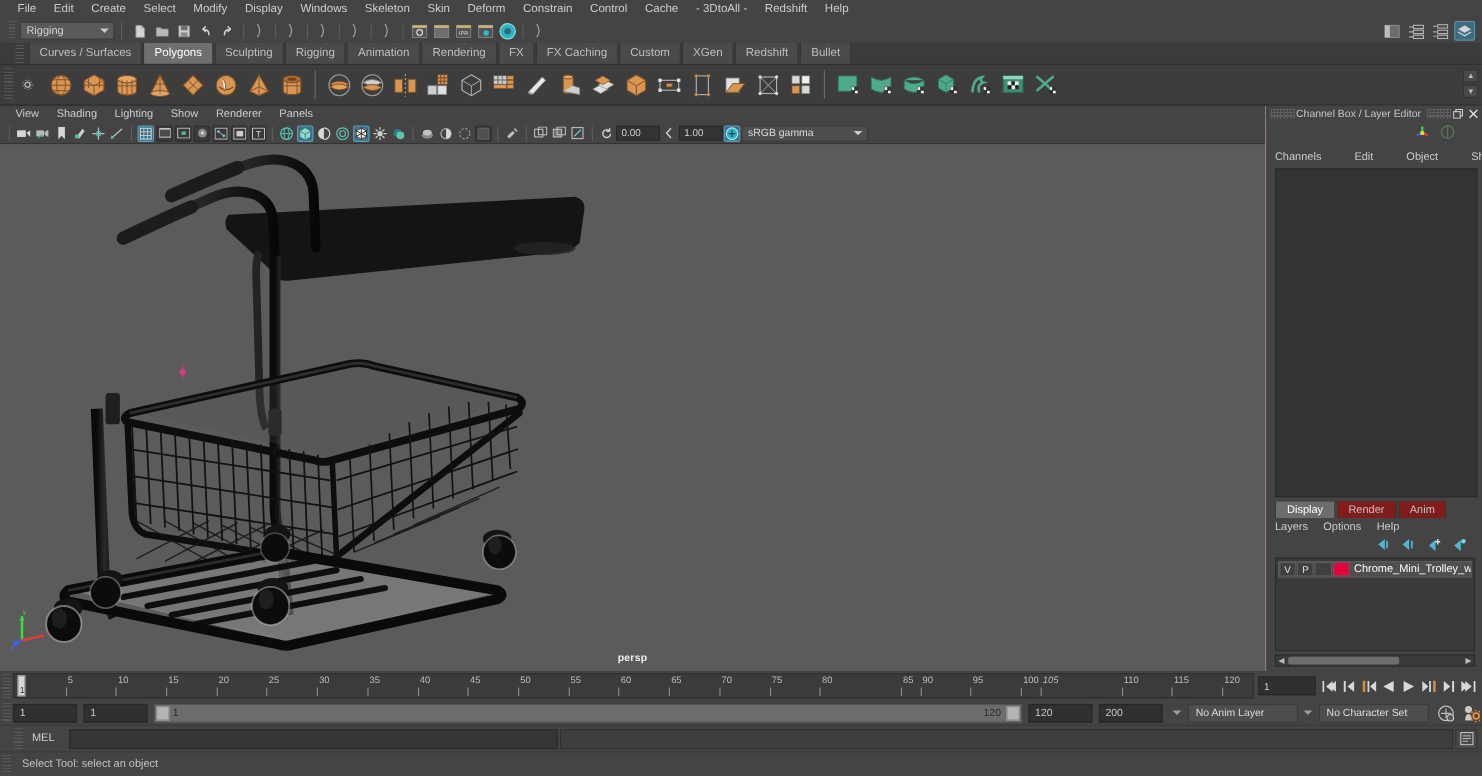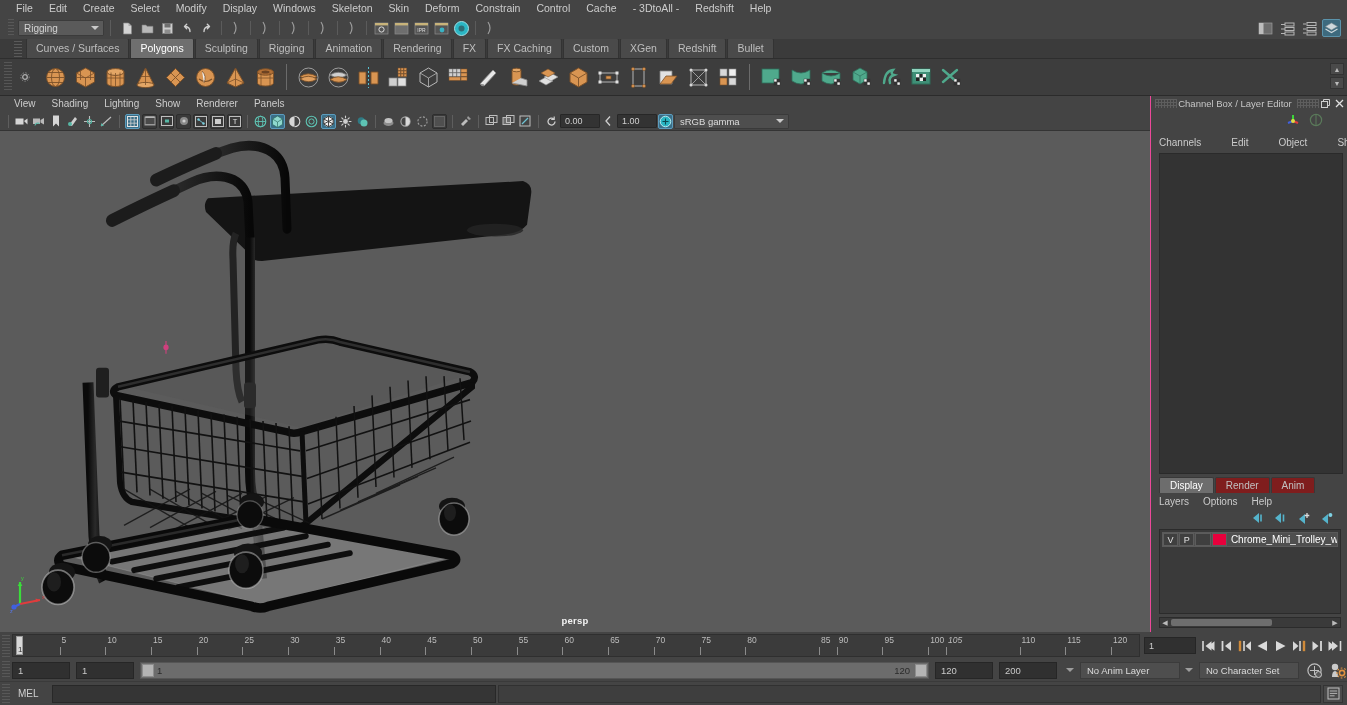--- a/index.html
+++ b/index.html
@@ -193,21 +193,21 @@
      font-size:9.5px;color:#dcdcdc;display:flex;align-items:center;padding-left:6px;
      margin-right:2px;position:relative;}
   .drop{ width:14px;height:17px;display:flex;align-items:center;justify-content:center;
      margin-right:3px;}
   .drop i{ width:0;height:0;border-left:4px solid transparent;border-right:4px solid transparent;
      border-top:4px solid #9d9d9d; display:block;}
   .rbtn{ width:20px;height:18px;display:flex;align-items:center;justify-content:center;margin-left:3px;}
 
   
   .melrow{ height:24px; background:#444; display:flex; align-items:center; flex:0 0 auto;
-     padding-left:2px; border-top:1px solid #3a3a3a;}
+     padding-left:13px; border-top:1px solid #3a3a3a;}
   .mel-grip{ width:8px;height:20px;
      background:repeating-linear-gradient(to bottom,#585858 0 1px,transparent 1px 3px);
      margin-right:4px;}
   .mel-label{ font-size:10px;color:#d0d0d0;width:38px;text-align:left;padding-left:4px;}
   .mel-input{ width:444px;height:18px;background:#353535;border:1px solid #282828;
      margin-right:2px;}
   .mel-out{ flex:1 1 auto;height:18px;background:#3e3e3e;border:1px solid #313131;margin-right:2px;}
   .mel-btn{ width:20px;height:18px;background:#4a4a4a;border:1px solid #343434;
      display:flex;align-items:center;justify-content:center;margin-right:4px;}
 
@@ -1377,14 +1377,18 @@
     <div class="mel-input"></div>
     <div class="mel-out"></div>
     <div class="mel-btn">
       <svg width="13" height="13" viewBox="0 0 13 13">
           <rect x="1" y="1" width="11" height="11" fill="none" stroke="#bfbfbf" stroke-width="1"></rect>
           <path d="M2.8 4h7.4M2.8 6.4h7.4M2.8 8.8h4.8" stroke="#bfbfbf" stroke-width=".9"></path>
         </svg>
     </div>
   </div>
 
+  <div class="helprow">
+    <div class="help-grip"></div>
+    <div class="help-txt">Select Tool: select an object</div>
+  </div>
 
 </div>
 
 </body></html>

